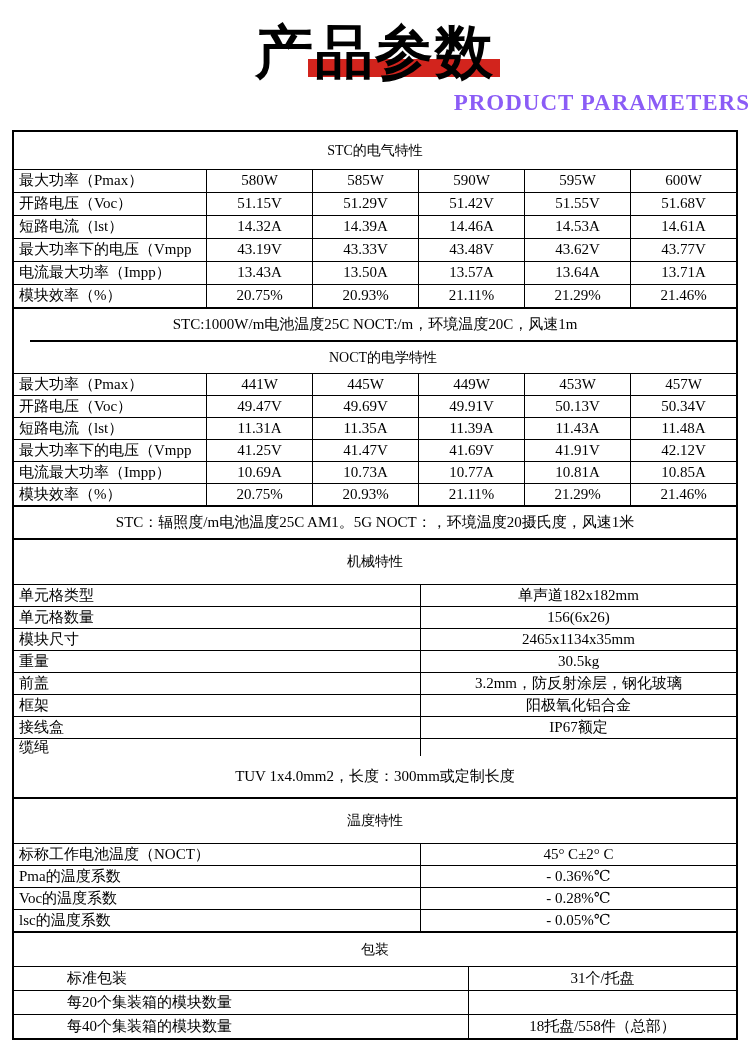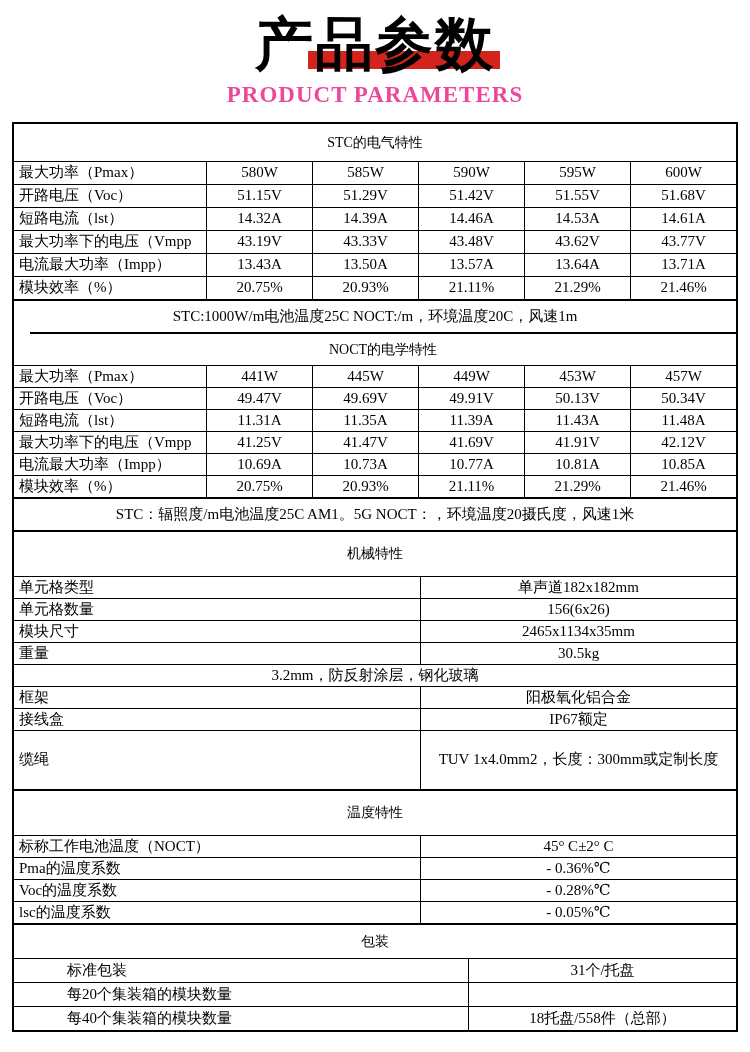--- a/index.html
+++ b/index.html
@@ -4,44 +4,44 @@
 <style>
   html,body{margin:0;padding:0;}
   body{
     width:750px;height:1052px;background:#ffffff;color:#000;
     font-family:"Liberation Serif","DejaVu Serif",serif;
     -webkit-font-smoothing:antialiased;
   }
   .page{width:750px;height:1052px;overflow:hidden;}
 
   
-  .title-block{text-align:center;padding-top:16px;}
+  .title-block{text-align:center;padding-top:24px;}
   .title-cn-wrap{display:inline-block;position:relative;line-height:1;}
   .red-bar{position:absolute;left:22%;right:-2%;bottom:5px;height:18px;z-index:0;}
   .title-cn{position:relative;z-index:1;margin:0;font-size:58px;font-weight:700;letter-spacing:2px;}
-  .title-en{margin:8px 0 12px;font-size:23px;font-weight:700;letter-spacing:1px;color:#ec4899;}
+  .title-en{margin:8px 0 12px;font-size:23px;font-weight:700;letter-spacing:1px;color:#8b5cf6;text-align:right;}
 
   
   .tbl{width:726px;margin:14px auto 0;border:2px solid #000;box-sizing:border-box;background:#fff;}
   .tbl > div + div{border-top:1px solid #000;}
   .tbl > div + div.sec-header,
   .tbl > div + div.note{border-top-width:2px;}
 
   .sec-header{display:flex;align-items:center;justify-content:center;font-size:14px;}
   .hdr-stc{height:37px;}
   .hdr-noct{height:31px;margin-left:16px;}
   .hdr-mechanical{height:44px;}
   .hdr-temperature{height:44px;}
   .hdr-packaging{height:33px;}
 
   .row{display:flex;align-items:stretch;}
   .r-stc{height:22px;}
   .r-noct{height:21px;}
   .r-mechanical{height:21px;}
-  .r-mechanical.tall{height:58px;}
+  .r-mechanical.tall{height:58px;flex-direction:column;}
   .r-temperature{height:21px;}
   .r-packaging{height:23px;padding-left:48px;}
 
   .cell{display:flex;align-items:center;font-size:15px;box-sizing:border-box;line-height:1.15;}
   .lbl{width:193px;padding:0 1px 0 5px;border-right:1px solid #000;white-space:nowrap;overflow:hidden;}
   .val{flex:1 1 0;justify-content:center;border-right:1px solid #000;text-align:center;}
   .row .val:last-child{border-right:none;}
   .lblkv{width:407px;padding:0 1px 0 5px;border-right:1px solid #000;white-space:nowrap;overflow:hidden;}
   .valkv{flex:1 1 0;justify-content:center;text-align:center;padding:0 4px;}
 
@@ -172,20 +172,21 @@
       </div>
       <div class="row r-mechanical">
         <div class="cell lblkv">模块尺寸</div>
         <div class="cell valkv">2465x1134x35mm</div>
       </div>
       <div class="row r-mechanical">
         <div class="cell lblkv">重量</div>
         <div class="cell valkv">30.5kg</div>
       </div>
       <div class="row r-mechanical">
+        <div class="cell lblkv">前盖</div>
         <div class="cell valkv">3.2mm，防反射涂层，钢化玻璃</div>
       </div>
       <div class="row r-mechanical">
         <div class="cell lblkv">框架</div>
         <div class="cell valkv">阳极氧化铝合金</div>
       </div>
       <div class="row r-mechanical">
         <div class="cell lblkv">接线盒</div>
         <div class="cell valkv">IP67额定</div>
       </div>

